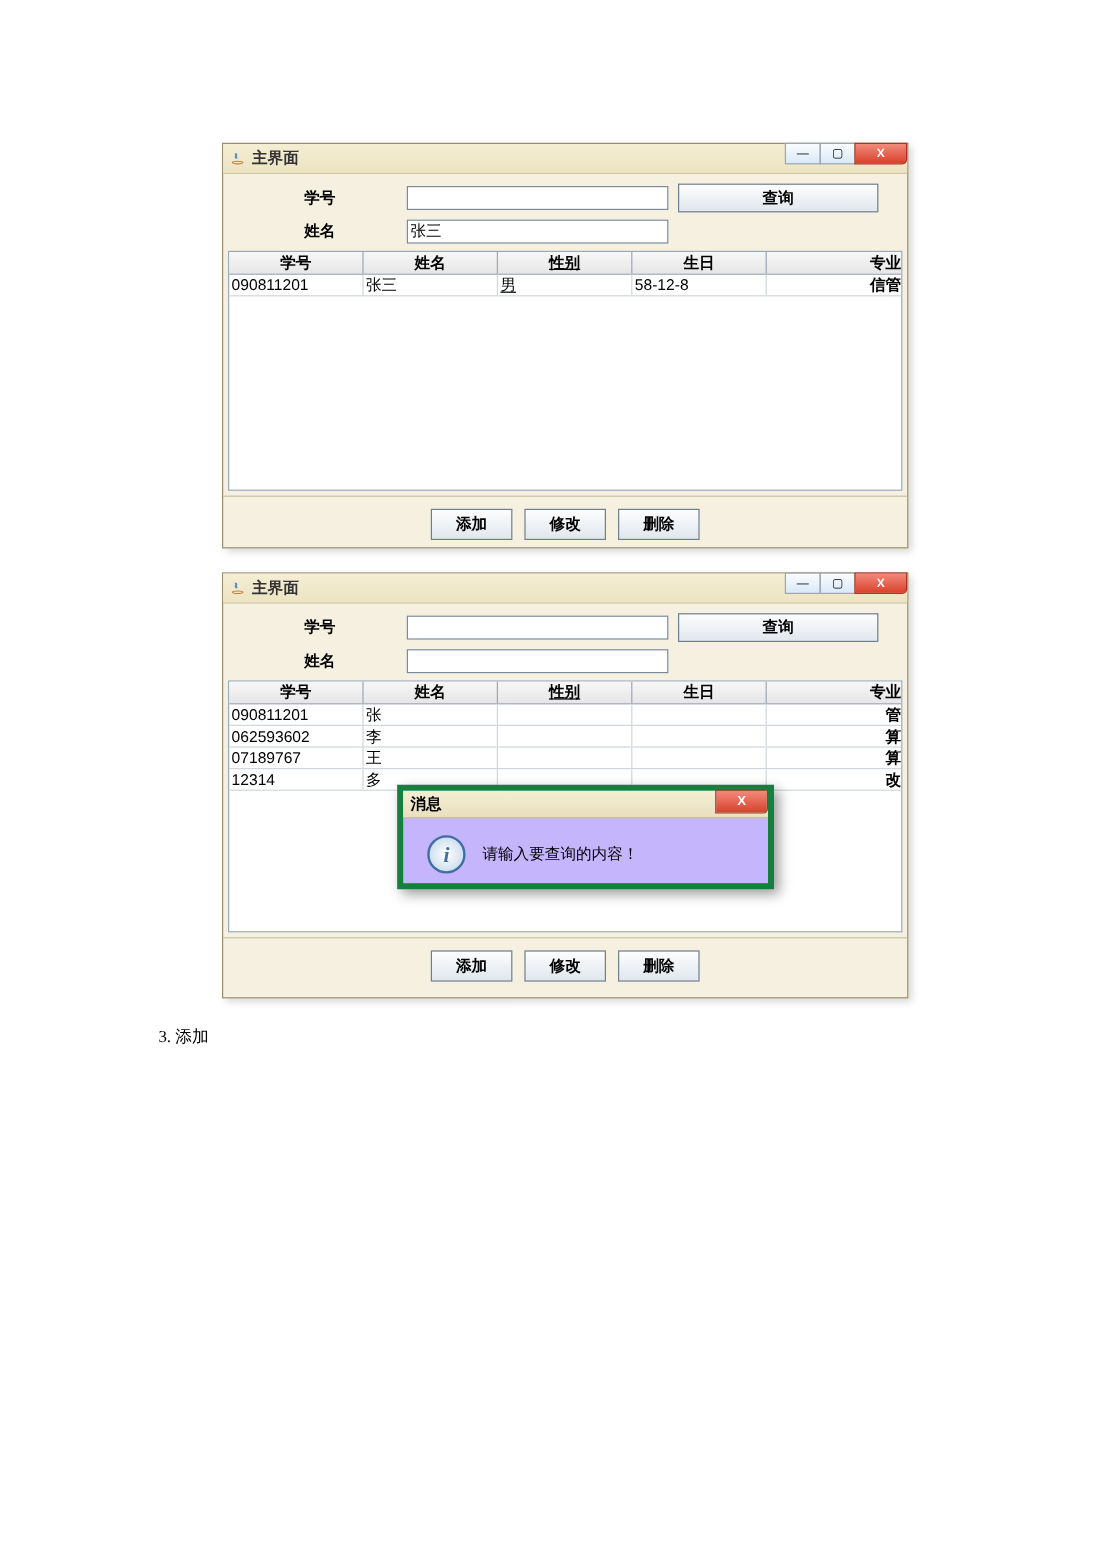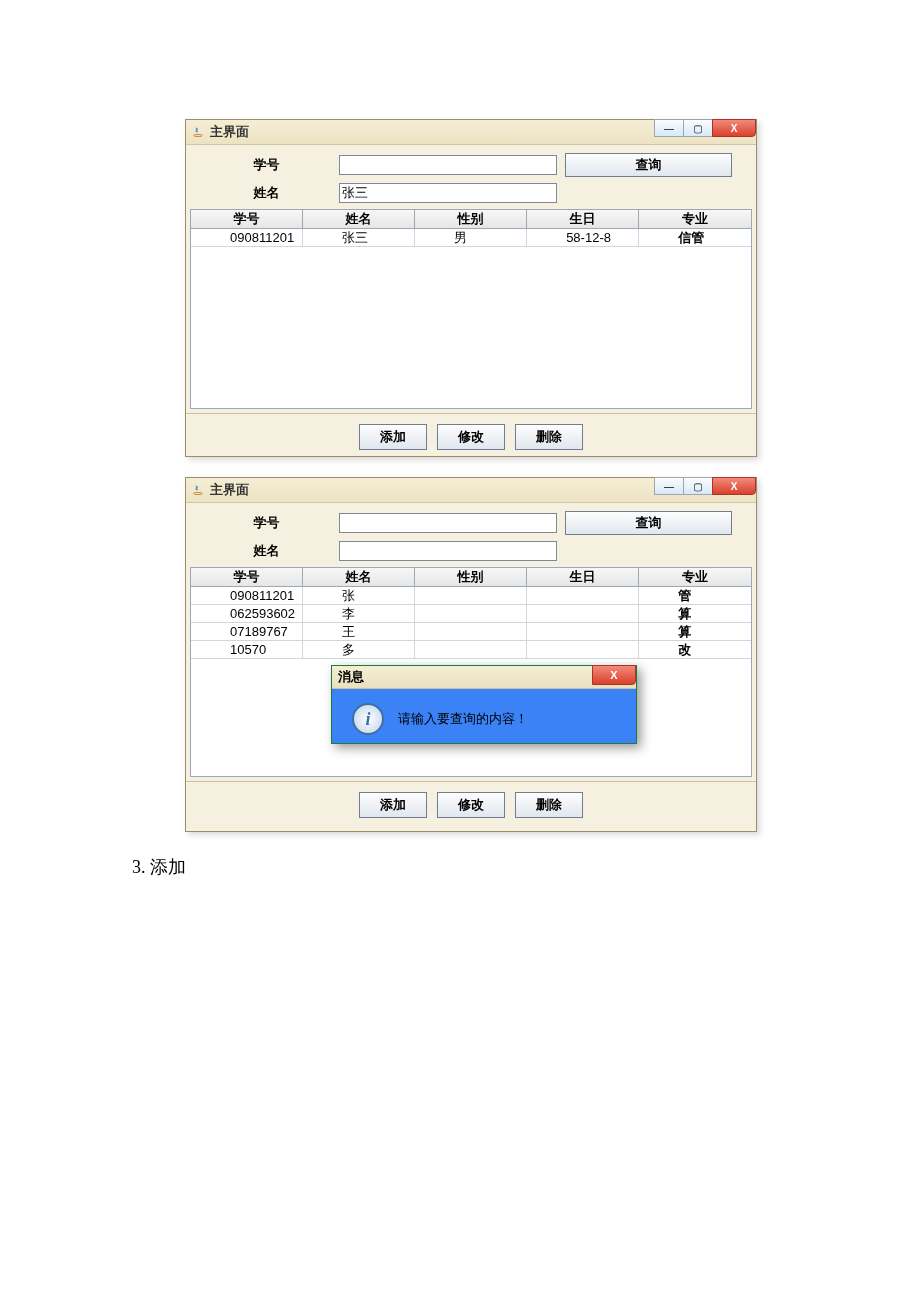--- a/index.html
+++ b/index.html
@@ -108,52 +108,51 @@
   }
   .th {
     border-right: 1px solid #9aa9b7;
     text-align: center;
     height: 18px;
     line-height: 18px;
     font-weight: bold;
     box-sizing: border-box;
   }
   .th:last-child { border-right: none; }
-  .col0{width:112px;} .col1{width:112px;} .col2{width:112px;} .col3{width:112px;} .col4{width:112px;}
+  .col0{width:112px;} .col1{width:112px;} .col2{width:112px;text-decoration:underline;} .col3{width:112px;} .col4{width:112px;text-align:right;}
   .trow { display: flex; border-bottom: 1px solid #d0d6dc; height: 17px; }
   .td {
     border-right: 1px solid #d0d6dc;
     height: 17px; line-height: 17px;
-    padding-left: 14px;
+    padding-left: 2px;
     box-sizing: border-box;
     overflow: hidden;
-    margin-left: 25px;
   }
   .td:last-child{border-right:none;font-weight:bold;}
   .btn-row {
     display: flex; justify-content: center; gap: 10px;
     padding: 10px 0 8px 0;
     border-top: 1px solid #c8c1a5;
     margin-top: 4px;
   }
   .action-btn {
     width: 66px; height: 24px;
     background: linear-gradient(#fdfdfd,#e0e7ee);
     border: 1px solid #6f7f91;
     font-size: 13px;
     display: flex; align-items: center; justify-content: center;
     font-weight: bold;
   }
   
   .dialog {
     position: absolute;
-    left: 140px; top: 97px;
+    left: 140px; top: 86px;
     width: 304px;
-    background: #3b82f6;
-    border: 1px solid #15803d;
+    background: #c4b5fd;
+    border: 5px solid #15803d;
     box-shadow: 4px 4px 10px rgba(0,0,0,0.4);
     z-index: 10;
   }
   .dlg-titlebar {
     display: flex; align-items: center;
     height: 22px;
     padding: 0 6px;
     background: linear-gradient(#f4eed3,#e9e0bf);
     border-bottom: 1px solid #c9c09e;
     position: relative;
@@ -195,21 +194,21 @@
     width: 58px; height: 24px;
     background: linear-gradient(#fdfdfd,#e0e7ee);
     border: 1px solid #6f7f91;
     display: flex; align-items: center; justify-content: center;
     font-weight: bold;
   }
   .section-num {
     position: absolute;
     left: 132px;
     top: 855px;
-    font-size: 18px;
+    font-size: 14px;
     font-family: "SimSun", serif;
   }
 </style>
 </head>
 <body>
 
 <div class="page">
 
   <div class="shot shot1">
     <div class="titlebar">
@@ -326,21 +325,21 @@
           <div class="td col4">算</div>
       </div>
       <div class="trow">
         <div class="td col0">07189767</div>
           <div class="td col1">王</div>
           <div class="td col2"></div>
           <div class="td col3"></div>
           <div class="td col4">算</div>
       </div>
       <div class="trow">
-        <div class="td col0">10570</div>
+        <div class="td col0">12314</div>
           <div class="td col1">多</div>
           <div class="td col2"></div>
           <div class="td col3"></div>
           <div class="td col4">改</div>
       </div>
 
       <div class="dialog">
         <div class="dlg-titlebar">
           <span class="dlg-title">消息</span>
           <div class="dlg-close">

